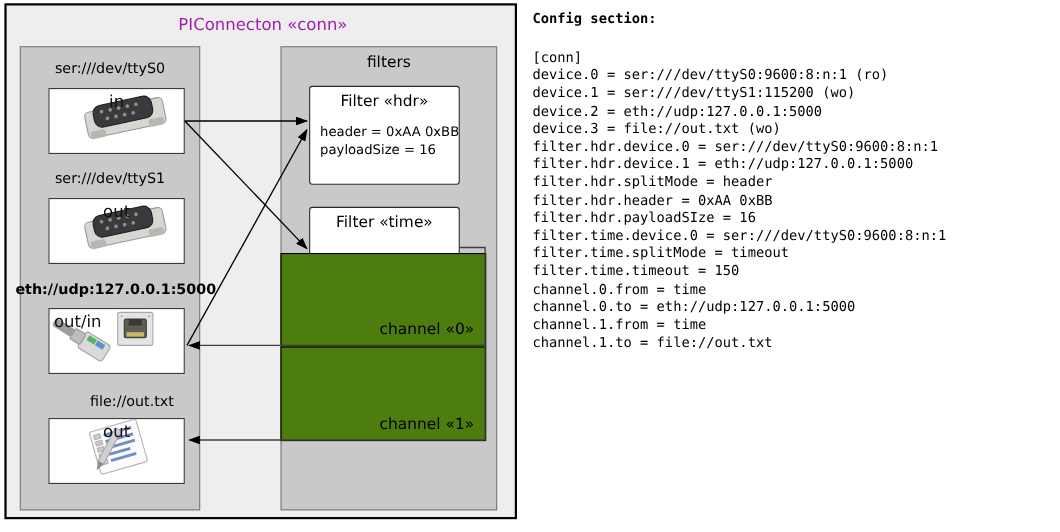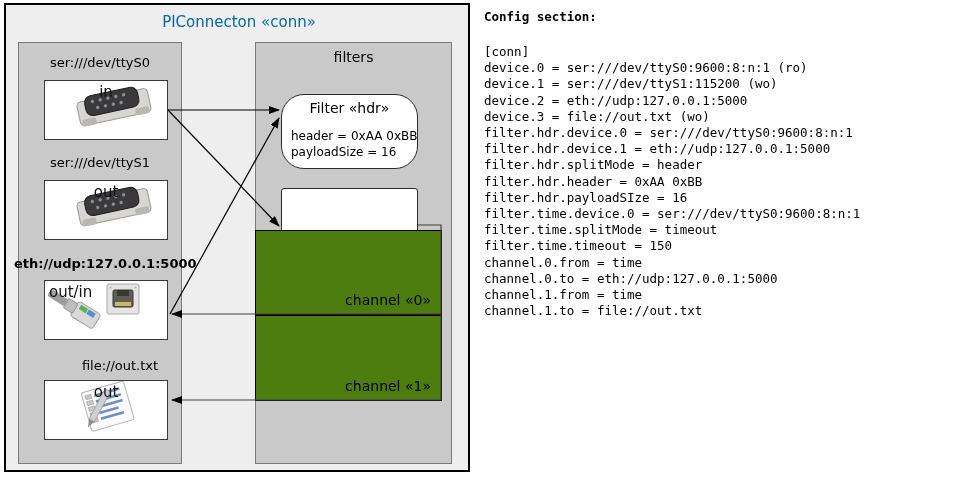--- a/index.html
+++ b/index.html
@@ -14,21 +14,21 @@
 
   
   .outer-frame{
     position:absolute;left:4px;top:3px;width:466px;height:469px;
     background:#eeeeee;
     border:2px solid #000000;
     box-sizing:border-box;
   }
   .outer-title{
     position:absolute;left:0;top:8px;width:466px;
-    text-align:center;font-size:15px;color:#0369a1;
+    text-align:center;font-size:15px;color:#a21caf;
   }
 
   
   .group{
     position:absolute;
     background:#c9c9c9;
     border:1px solid #7a7a7a;
     box-sizing:border-box;
   }
   .group-devices{left:18px;top:42px;width:164px;height:422px;}
@@ -202,27 +202,28 @@
         <rect x="0" y="0" width="6" height="34" fill="#d0d0d0" stroke="#9c9c9c" stroke-width="0.8"></rect>
         <polygon points="0,34 6,34 3,42" fill="#8f8f8f"></polygon>
       </g>
     </svg>
   </div>
 
   <div class="group group-filters">
     <div class="group-title">filters</div>
   </div>
 
-  <div class="filter-box" style="left:281px;top:94px;width:137px;height:75px;border-radius:23px;">
+  <div class="filter-box" style="left:281px;top:78px;width:137px;height:90px;">
     <div class="filter-title">Filter «hdr»</div>
     <div class="filter-attr" style="top:34px;">header = 0xAA 0xBB</div>
     <div class="filter-attr" style="top:50px;">payloadSize = 16</div>
   </div>
 
   <div class="filter-box" style="left:281px;top:188px;width:137px;height:75px;">
+    <div class="filter-title">Filter «time»</div>
     <div class="filter-attr" style="top:40px;">timeout = 150 ms</div>
   </div>
 
   <div class="chan" style="left:255px;top:230px;width:187px;height:85px;">
     <div class="chan-label">channel «0»</div>
   </div>
   <div class="chan" style="left:255px;top:315px;width:187px;height:86px;text-decoration:underline;">
     <div class="chan-label">channel «1»</div>
   </div>
 

